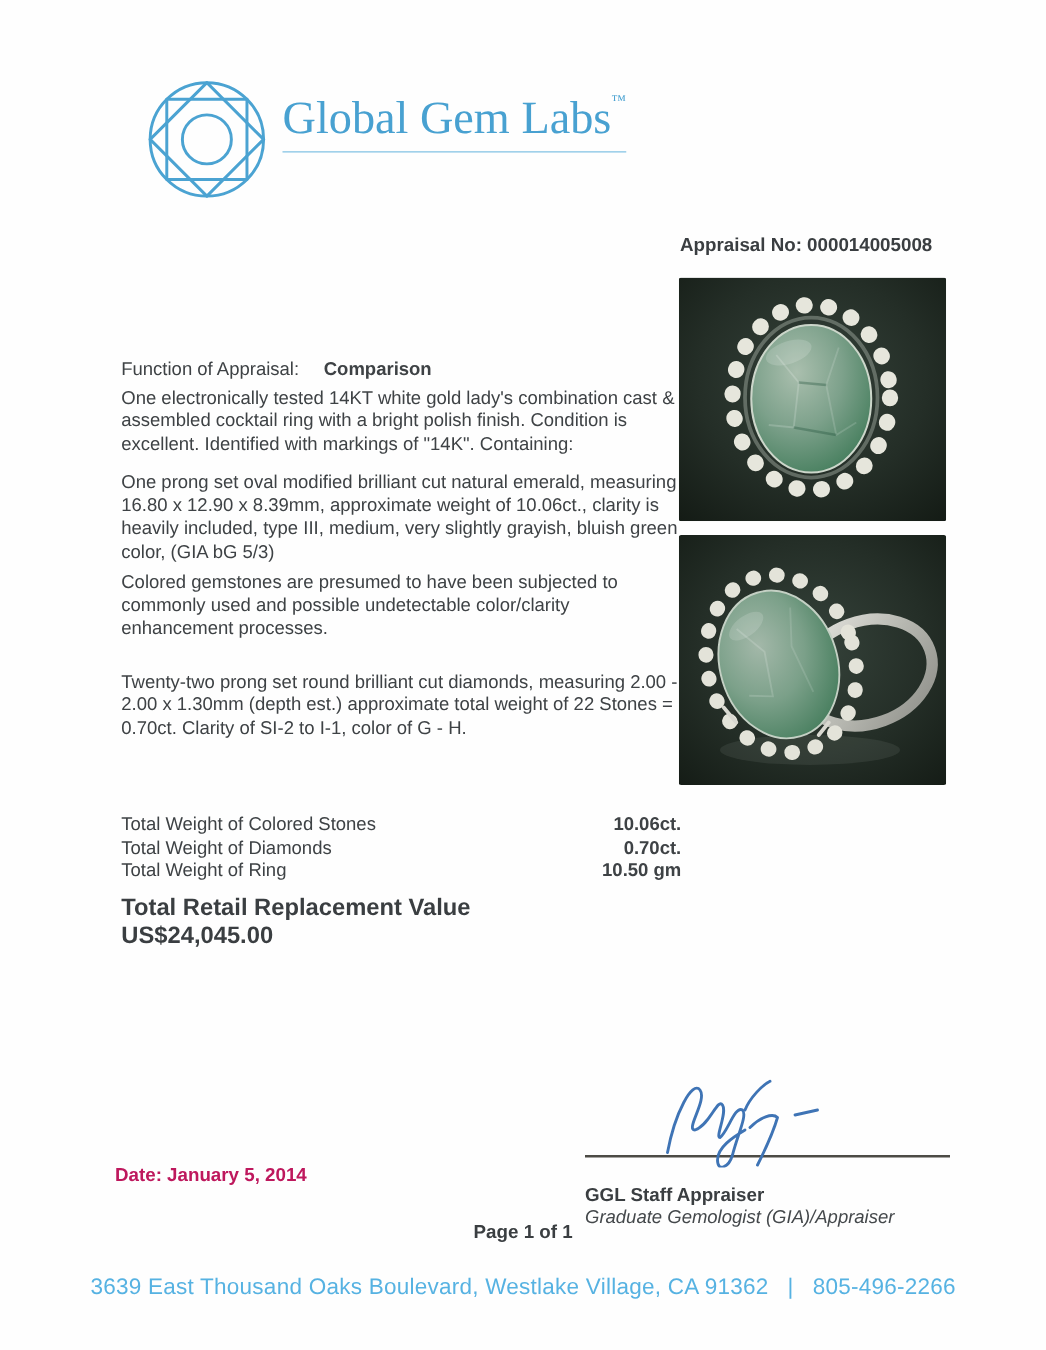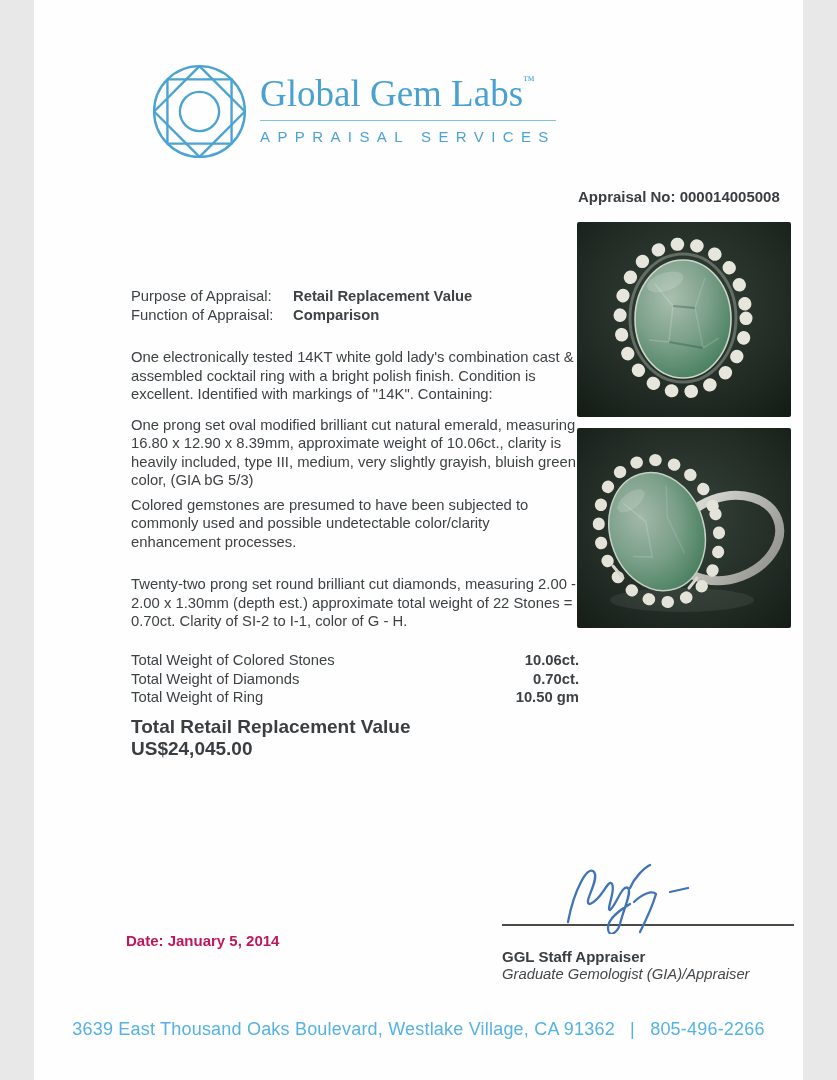--- a/index.html
+++ b/index.html
@@ -1,18 +1,18 @@
 <!DOCTYPE html>
 <html><head>
 <meta charset="utf-8">
 <style>
   * { margin:0; padding:0; box-sizing:border-box; }
   html,body { background:#e8e8e8; }
   .sheet {
-    position:relative; width:769px; height:1080px; margin:0 auto;
+    position:relative; width:837px; height:1080px; margin:0 auto;
     background:#fefefe;
     font-family:"Liberation Sans", sans-serif;
     color:#3e4245; overflow:hidden;
   }
 
   
   .logo { position:absolute; left:116px; top:62px; display:flex; gap:11px; }
   .logo-icon svg { width:99px; height:99px; display:block; }
   .logo-text { padding-top:12px; }
   .brand-line {
@@ -39,21 +39,21 @@
 
   
   .content {
     position:absolute; left:97px; top:287px; width:452px;
     font-size:14.8px; line-height:18.5px; color:#3e4245;
   }
   .kv-row { display:flex; }
   .kv-label { width:162px; flex:none; }
   .kv-value { font-weight:bold; }
   .para { margin-top:12px; }
-  .para.p1 { margin-top:24px; }
+  .para.p1 { margin-top:4px; }
   .para.p3 { margin-top:6px; }
   .para.p4 { margin-top:24px; }
 
   
   .totals { position:absolute; left:97px; top:651px; width:448px; font-size:14.8px; line-height:18.5px; }
   .totals-row { display:flex; justify-content:space-between; }
   .totals-row .t-value { font-weight:bold; }
   .grand-row {
     position:absolute; left:97px; top:716px; width:660px;
     display:flex; justify-content:center; align-items:baseline;
@@ -88,21 +88,20 @@
       <svg viewBox="0 0 96 96" fill="none" stroke="#4BA3D2" stroke-width="2.3" stroke-linejoin="round">
         <circle cx="48" cy="48" r="44"></circle>
         <path d="M92,48 L48,92 L4,48 L48,4 Z"></path>
         <path d="M79.1,16.9 L79.1,79.1 L16.9,79.1 L16.9,16.9 Z"></path>
         <circle cx="48" cy="48" r="19"></circle>
       </svg>
     </div>
     <div class="logo-text">
       <div class="brand-line"><span>Global Gem Labs</span><sup>™</sup></div>
       <div class="brand-divider"></div>
-      <div class="tagline">APPRAISAL SERVICES</div>
     </div>
   </div>
 
   <div class="appraisal-no">Appraisal No: 000014005008</div>
 
   <div class="photo photo-top">
     <svg viewBox="0 0 214 195" width="214" height="195">
       <defs>
         <radialGradient id="bg1" cx="50%" cy="42%" r="78%">
           <stop offset="0%" stop-color="#35423a"></stop>
@@ -158,24 +157,20 @@
         <path d="M56,66 L72,90 L68,126 L50,120" stroke="#ffffff" stroke-opacity="0.16" fill="none" stroke-width="1.5"></path>
         <path d="M102,62 L94,92 L100,132" stroke="#ffffff" stroke-opacity="0.13" fill="none" stroke-width="1.5"></path>
         <ellipse cx="64" cy="66" rx="16" ry="8" fill="#ffffff" opacity="0.15" transform="rotate(-20 64 66)"></ellipse>
       </g>
       <path d="M36,138 L46,150 M120,150 L112,160" stroke="#d8d8d0" stroke-width="3" stroke-linecap="round"></path>
     </svg>
   </div>
 
   <div class="content">
     <div class="kv-row">
-      <span class="kv-label">Purpose of Appraisal:</span>
-      <span class="kv-value">Retail Replacement Value</span>
-    </div>
-    <div class="kv-row">
       <span class="kv-label">Function of Appraisal:</span>
       <span class="kv-value">Comparison</span>
     </div>
     <p class="para p1">One electronically tested 14KT white gold lady's combination cast &amp; assembled cocktail ring with a bright polish finish. Condition is excellent.   Identified with markings of "14K".  Containing:</p>
     <p class="para p2">One prong set oval modified brilliant cut natural emerald, measuring 16.80 x 12.90 x 8.39mm,  approximate weight of 10.06ct., clarity is heavily included, type III, medium, very slightly grayish, bluish green color, (GIA bG 5/3)</p>
     <p class="para p3">Colored gemstones are presumed to have been subjected to commonly used and possible undetectable color/clarity enhancement processes.</p>
     <p class="para p4">Twenty-two prong set round brilliant cut diamonds, measuring 2.00 - 2.00 x 1.30mm (depth est.) approximate total weight of 22 Stones = 0.70ct.  Clarity of SI-2 to I-1, color of G - H.</p>
   </div>
 
   <div class="totals">
@@ -210,20 +205,21 @@
         <path d="M120,32 L138,28"></path>
       </svg>
     </div>
     <div class="sig-line"></div>
     <div class="sig-name">GGL Staff Appraiser</div>
     <div class="sig-title">Graduate Gemologist (GIA)/Appraiser</div>
   </div>
 
   <div class="date-line">Date: January 5, 2014</div>
 
+  <div class="page-num">Page 1 of 1</div>
 
   <div class="footer">
     <span>3639 East Thousand Oaks Boulevard, Westlake Village, CA 91362</span>
     <span class="sep">|</span>
     <span>805-496-2266</span>
   </div>
 
 </div>
 
 </body></html>

